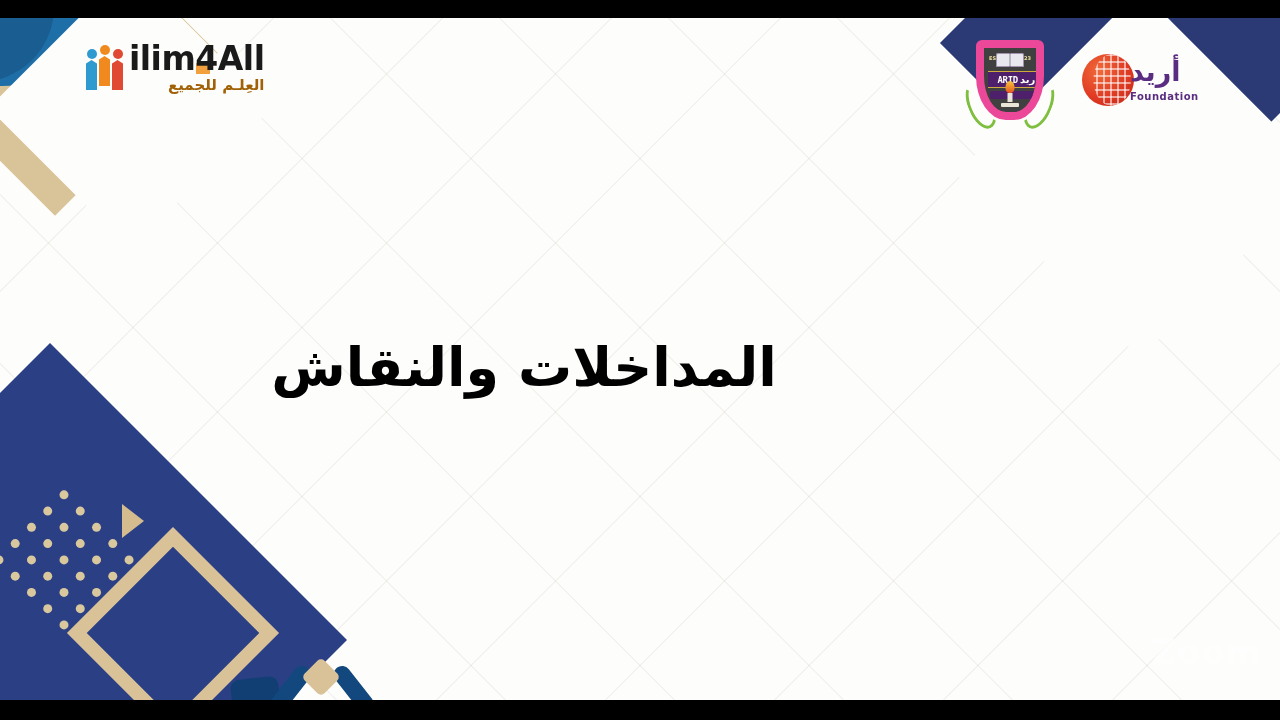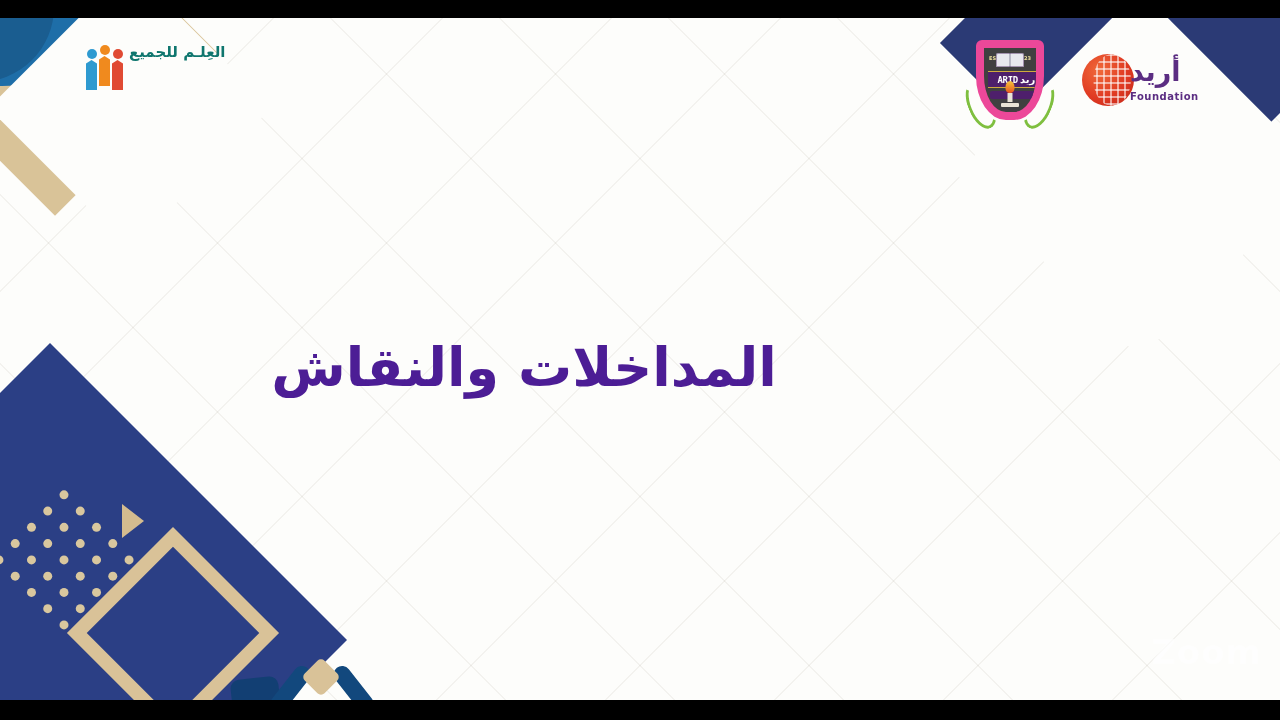--- a/index.html
+++ b/index.html
@@ -129,21 +129,21 @@
   .ilim-main .four {
     color:#1a1a1a;
     position:relative; display:inline-block;
   }
   .ilim-main .four::after {
     content:""; position:absolute;
     left:1px; bottom:1px; width:14px; height:11px;
     background:#f2a03d; z-index:-1;
   }
   .ilim-tag {
-    font-size:15px; font-weight:700; color:#0f766e;
+    font-size:15px; font-weight:700; color:#a16207;
     margin-top:1px; direction:rtl;
   }
 
   
   #header-title {
     position:absolute; left:0; top:40px; width:1280px;
     text-align:center;
     font-size:22px; font-weight:700; color:#141414;
     direction:rtl;
     z-index:21;
@@ -256,21 +256,21 @@
   .fnd-en {
     font-size:10px; font-weight:700; color:#5b2d82;
     letter-spacing:0.5px; margin-top:6px; direction:ltr;
   }
 
   
   #main-title {
     position:absolute; left:0; top:318px; width:1048px;
     text-align:center;
     font-size:54px; font-weight:700;
-    color:#4c1d95;
+    color:#000000;
     direction:rtl;
     z-index:15;
   }
 
   
   .bl-navy-wedge {
     position:absolute; left:-160px; bottom:-150px;
     width:420px; height:420px;
     background:#2b3f85;
     transform:rotate(45deg);
@@ -380,20 +380,21 @@
           <div class="person p2">
             <div class="head"></div>
               <div class="body"></div>
           </div>
           <div class="person p3">
             <div class="head"></div>
               <div class="body"></div>
           </div>
         </div>
         <div class="ilim-words">
+          <div class="ilim-main"><span>ilim</span><span class="four">4</span><span>All</span></div>
           <div class="ilim-tag">العِلـم للجميع</div>
         </div>
       </div>
 
 
       <div id="arid-shield">
         <div class="wreath left"></div>
         <div class="wreath right"></div>
         <div class="shield-body">
           <div class="shield-est">

